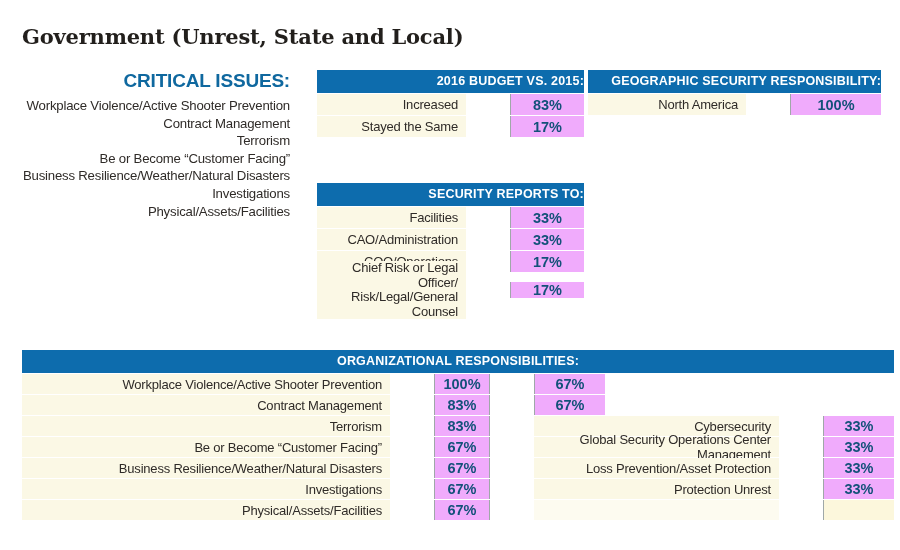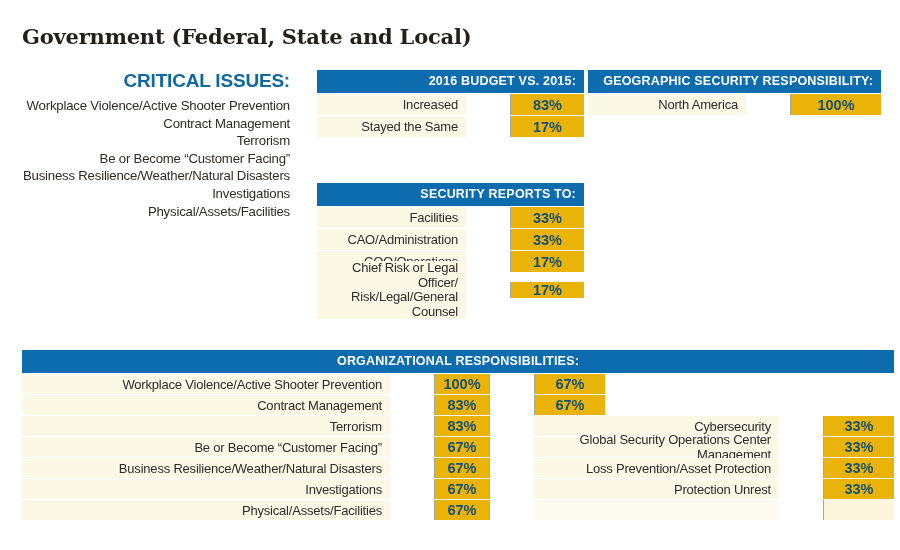--- a/index.html
+++ b/index.html
@@ -16,56 +16,56 @@
   .critical{position:absolute;left:10px;top:70px;width:280px;text-align:right;}
   .crit-heading{
     font-weight:bold;font-size:19px;color:#0f689f;letter-spacing:-0.2px;
     margin-bottom:5px;
   }
   .crit-item{font-size:13.2px;line-height:17.6px;color:#2f2b28;letter-spacing:-0.2px;}
   
   .tbl{position:absolute;}
   .tbl-header{
     background:#0d6cad;color:#ffffff;font-weight:bold;font-size:12.5px;
-    height:23px;line-height:23px;text-align:right;padding-right:8px;
+    height:23px;line-height:23px;text-align:right;
     letter-spacing:0.2px;box-sizing:border-box;
   }
   .tbl-header.center{text-align:center;padding-right:0;}
   .row{display:flex;margin-top:1px;height:21px;gap:44px;}
   .row.tall{height:34px;align-items:center;}
   .org-row{height:20px;}
   .lbl{
     background:#fbf8e5;display:flex;align-items:center;justify-content:flex-end;
     text-align:right;padding-right:8px;font-size:13px;letter-spacing:-0.2px;
     color:#2f2b28;box-sizing:border-box;flex:1 1 auto;min-width:0;
   }
   .lbl .two-line{line-height:14.5px;}
   .pct{
-    background:#eab308;border-left:1px solid #9fa8a8;
+    background:#f0abfc;border-left:1px solid #9fa8a8;
     display:flex;align-items:center;justify-content:center;
     font-weight:bold;font-size:14.5px;color:#135179;
     box-sizing:border-box;flex:0 0 auto;
   }
   
   .budget .pct{width:74px;}
   .geo .pct{width:91px;}
   .reports .pct{width:74px;}
   .org .lbl-left{flex:0 0 368px;}
   .org .pct-left{width:56px;border-right:1px solid #9fa8a8;}
   .org .lbl-right{flex:1 1 auto;}
   .org .pct-right{width:71px;}
   .org .empty-lbl{background:#fdfbf0;}
   .org .empty-pct{background:#fcf7dc;}
 </style>
 </head>
 <body>
 
 <div class="page">
 
-  <h1 class="page-title">Government (Federal, State and Local)</h1>
+  <h1 class="page-title">Government (Unrest, State and Local)</h1>
 
   <div class="critical">
     <div class="crit-heading">CRITICAL ISSUES:</div>
     <div class="crit-item">Workplace Violence/Active Shooter Prevention</div>
     <div class="crit-item">Contract Management</div>
     <div class="crit-item">Terrorism</div>
     <div class="crit-item">Be or Become “Customer Facing”</div>
     <div class="crit-item">Business Resilience/Weather/Natural Disasters</div>
     <div class="crit-item">Investigations</div>
     <div class="crit-item">Physical/Assets/Facilities</div>

